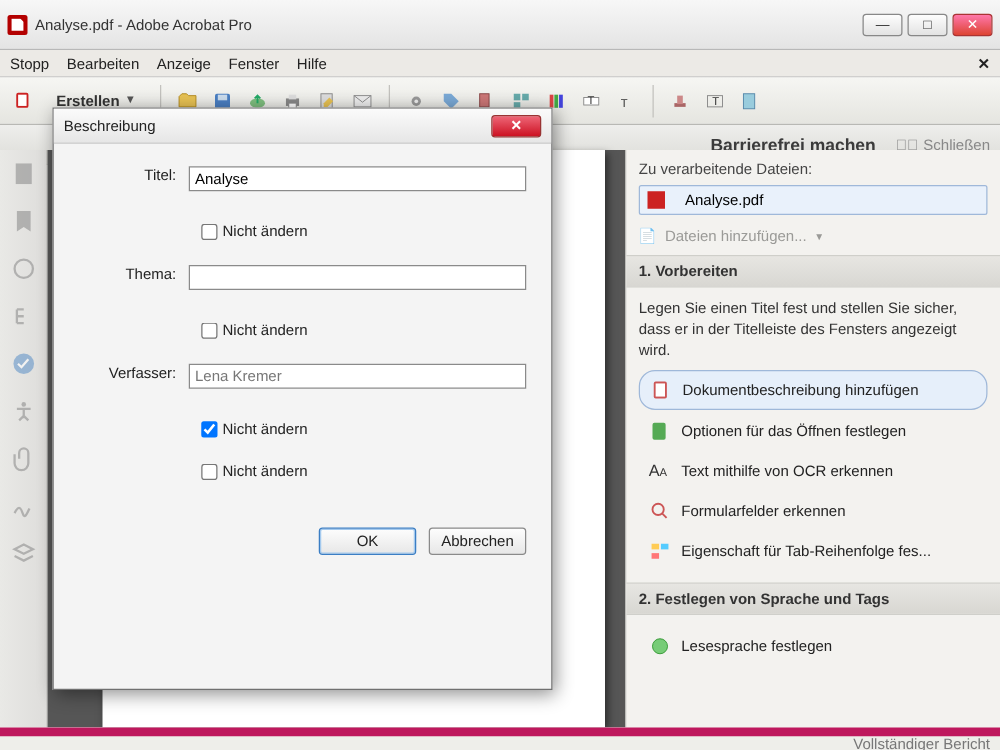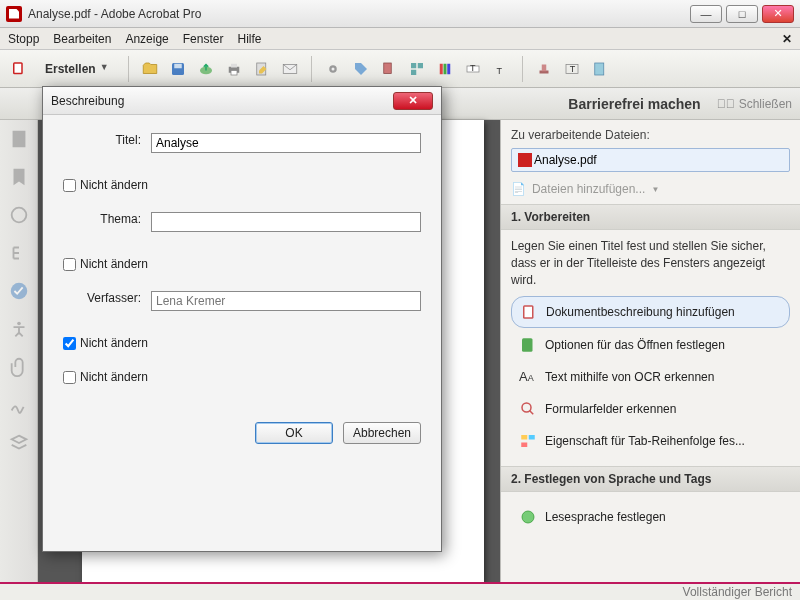--- a/index.html
+++ b/index.html
@@ -1,19 +1,19 @@
 <!DOCTYPE html>
 <html><head>
 <meta charset="utf-8">
 <style>
   * { box-sizing: border-box; margin: 0; padding: 0; font-family: "Segoe UI", Tahoma, sans-serif; font-size: 12px; }
   body { width: 800px; height: 600px; overflow: hidden; background: #fff; position: relative; }
 
   
-  .titlebar { height: 28px; background: linear-gradient(#f7f7f7,#e4e4e4); border-bottom:1px solid #b8b8b8; display:flex; align-items:center; padding:0 6px; }
+  .titlebar { height: 40px; background: linear-gradient(#f7f7f7,#e4e4e4); border-bottom:1px solid #b8b8b8; display:flex; align-items:center; padding:0 6px; }
   .titlebar .app-icon { width:16px; height:16px; background:#b30000; border-radius:2px; margin-right:6px; position:relative; }
   .titlebar .app-icon::after{content:"";position:absolute;left:3px;top:3px;width:10px;height:10px;background:#fff;clip-path:polygon(0 0,70% 0,100% 30%,100% 100%,0 100%);}
   .titlebar .title { color:#333; }
   .win-controls { margin-left:auto; display:flex; gap:4px; }
   .win-btn { width:32px; height:18px; border:1px solid #888; border-radius:3px; background:linear-gradient(#fdfdfd,#e3e3e3); display:flex; align-items:center; justify-content:center; font-size:11px; color:#333; }
   .win-btn.close { background:linear-gradient(#f7a,#d43); color:#fff; border-color:#a33; }
 
   
   .menubar { height:22px; background:#eceae6; display:flex; align-items:center; padding:0 8px; border-bottom:1px solid #c6c6c6; }
   .menubar .menu { margin-right:14px; color:#222; }
@@ -35,45 +35,45 @@
   .mainrow { position:absolute; top:120px; bottom:18px; left:0; right:0; display:flex; }
   .left-tools { width:38px; background:linear-gradient(90deg,#e9e9e6,#dedddb); border-right:1px solid #c2c1bd; display:flex; flex-direction:column; align-items:center; padding-top:8px; gap:16px; }
   .left-tools .lt { width:22px; height:22px; opacity:.55; }
 
   .doc-area { flex:1; background:#565656; position:relative; }
   .doc-area .page { position:absolute; left:44px; top:0; bottom:0; width:calc(100% - 60px); background:#fff; box-shadow:2px 2px 6px rgba(0,0,0,.5); }
 
   .rightpane { width:300px; background:#f3f2ef; border-left:1px solid #bcbcb8; display:flex; flex-direction:column; overflow:hidden; }
   .rp-sect { padding:8px 10px; }
   .rp-lbl { color:#444; margin-bottom:6px; }
-  .file-row { border:1px solid #9fb8d9; background:#e9f1fb; padding:4px 6px; display:flex; align-items:center; gap:2px; border-radius:2px; }
+  .file-row { border:1px solid #9fb8d9; background:#e9f1fb; padding:4px 6px; display:flex; align-items:center; gap:16px; border-radius:2px; }
   .file-row .pdf-ic { width:14px;height:14px;background:#c22;position:relative;}
   .addfiles { color:#9a9a97; margin-top:10px; display:flex; align-items:center; gap:6px; }
   .stopbar { background:linear-gradient(#fafafa,#ededec); border-top:1px solid #d6d6d2; border-bottom:1px solid #d6d6d2; padding:6px 10px; display:flex; align-items:center; gap:8px; }
   .stop-dot { width:14px;height:14px;border-radius:50%;background:radial-gradient(circle at 35% 35%,#f99,#b00);}
   .stopbar span{color:#444;font-weight:bold;}
   .step-hdr { background:linear-gradient(#e7e6e2,#d8d7d2); border-top:1px solid #cfcfca; border-bottom:1px solid #cfcfca; padding:5px 10px; color:#333; font-weight:bold; }
   .step-body { padding:8px 10px; color:#333; line-height:1.4; }
   .task { display:flex; align-items:center; gap:8px; padding:6px 8px; margin:2px 0; border-radius:13px; color:#222;}
   .task.active { border:1px solid #9fb8d9; background:#e6effa; }
   .task .tic { width:18px;height:18px;flex-shrink:0; }
 
   
-  .statusbar { position:absolute; bottom:0; left:0; right:0; height:18px; background:#eeeeea; border-top:2px solid #be185d; display:flex; justify-content:flex-end; align-items:center; padding:0 8px; color:#777; font-size:11px; }
+  .statusbar { position:absolute; bottom:0; left:0; right:0; height:18px; background:#eeeeea; border-top:7px solid #be185d; display:flex; justify-content:flex-end; align-items:center; padding:0 8px; color:#777; font-size:11px; }
 
   
   .dialog { position:absolute; left:42px; top:86px; width:400px; height:466px; background:#f4f4f4; border:1px solid #707070; box-shadow:3px 3px 14px rgba(0,0,0,.45); }
   .dlg-title { height:28px; background:linear-gradient(#fbfbfb,#e6e6e6); border-bottom:1px solid #c7c7c7; display:flex; align-items:center; padding:0 8px; }
   .dlg-title .txt { color:#222; }
   .dlg-close { margin-left:auto; width:40px; height:18px; background:linear-gradient(#e67,#c12); border:1px solid #933; border-radius:3px; color:#fff; display:flex;align-items:center;justify-content:center;font-weight:bold;font-size:11px; }
   .dlg-body { padding:18px 20px; }
   .fld { display:flex; align-items:flex-start; margin-bottom:25px; }
   .fld label { width:88px; text-align:right; padding-right:10px; color:#222; }
   .fld input[type=text] { flex:1; height:20px; border:1px solid #8a8a8a; padding:0 4px; background:#fff; font-size:12px; }
-  .chk { margin-bottom:20px; display:flex; align-items:center; gap:4px; color:#222;}
+  .chk { margin-left:98px; margin-bottom:20px; display:flex; align-items:center; gap:4px; color:#222;}
   .chk input { width:13px;height:13px; }
   .dlg-btns { display:flex; justify-content:flex-end; gap:10px; padding:0 20px 14px; }
   .btn { min-width:78px; height:22px; border:1px solid #8a8a8a; border-radius:3px; background:linear-gradient(#fdfdfd,#e7e7e7); color:#222; display:flex; align-items:center; justify-content:center; }
   .btn.primary { border:1px solid #3b7ec4; box-shadow:0 0 0 1px #a3c9ee inset; }
 </style>
 </head>
 <body>
 
 <div class="titlebar">
   <div class="app-icon"></div>

